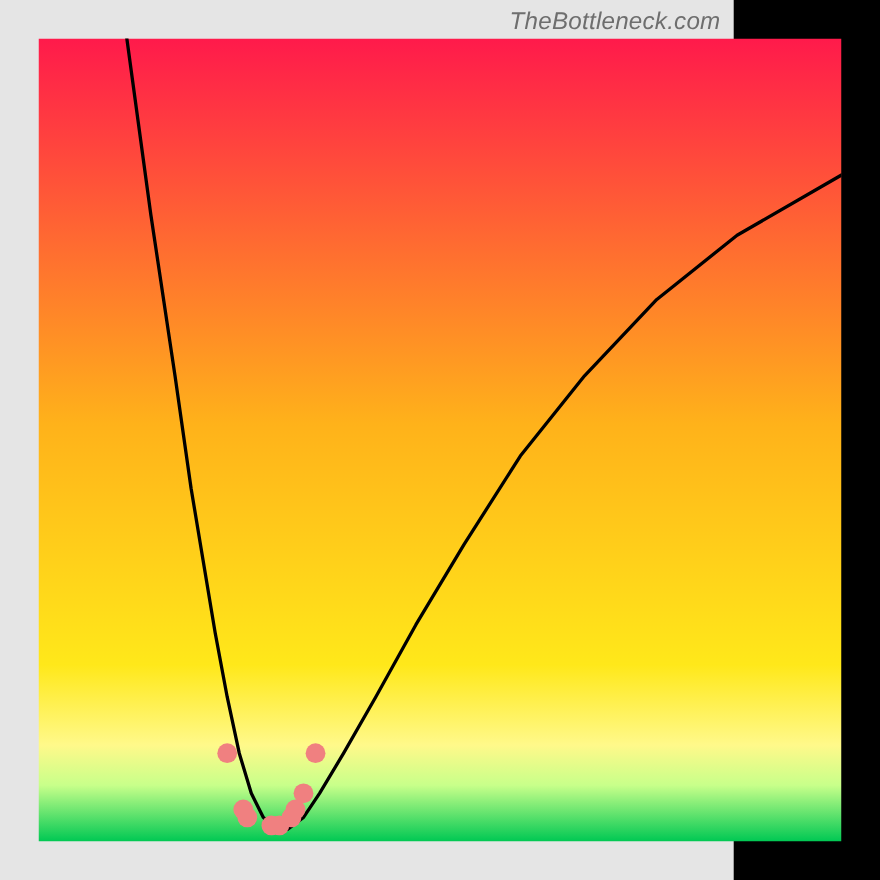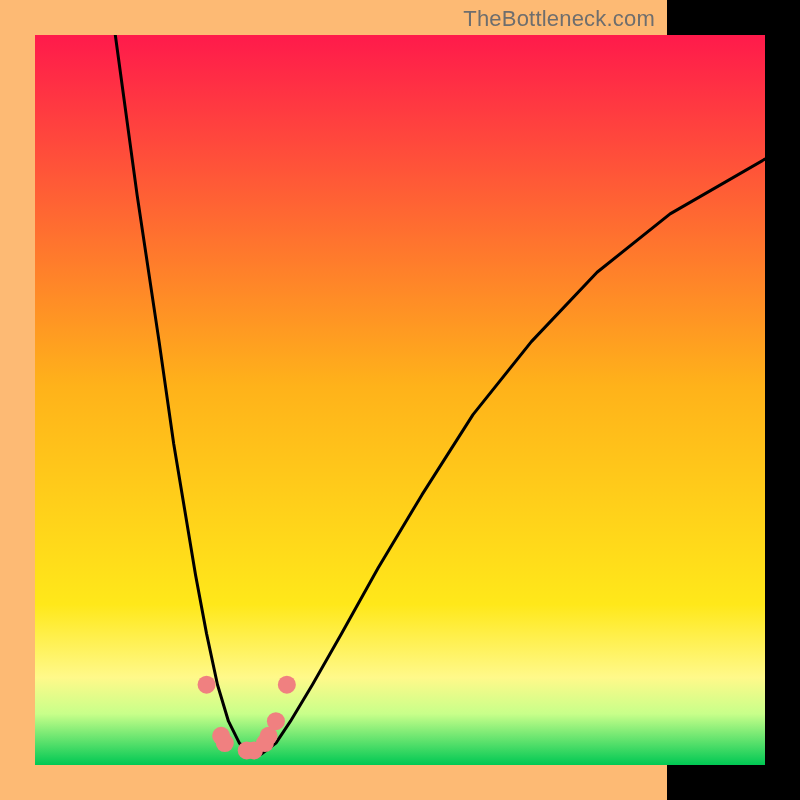--- a/index.html
+++ b/index.html
@@ -8,21 +8,22 @@
     width: 800px;
     height: 800px;
     overflow: hidden;
     background: #000;
     font-family: Arial, Helvetica, sans-serif;
   }
   .frame {
     position: absolute;
     left: 0; top: 0;
     width: 667px; height: 800px;
-    background: #fdba74;
+    background: #e5e5e5;
+    font-style: italic;
   }
   .plot {
     position: absolute;
     left: 35px;
     top: 35px;
     width: 730px;
     height: 730px;
     overflow: visible;
   }
   .watermark {

